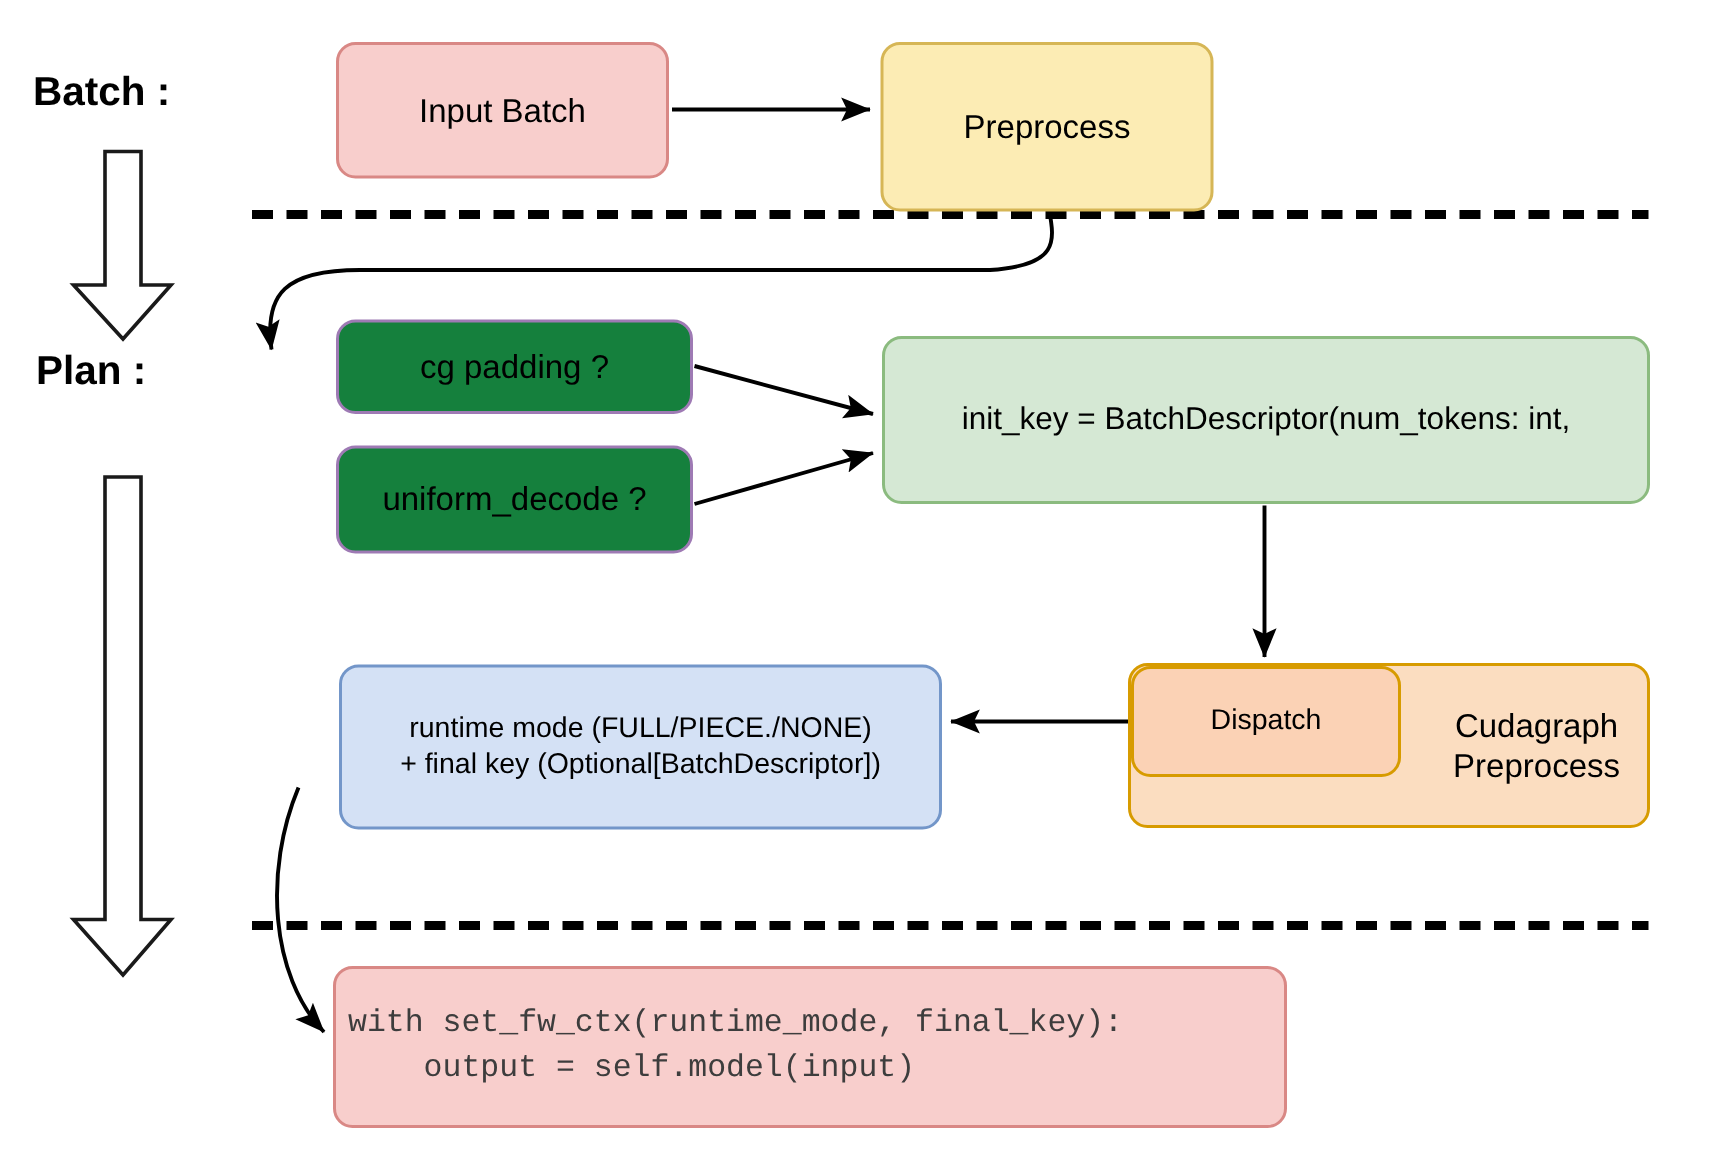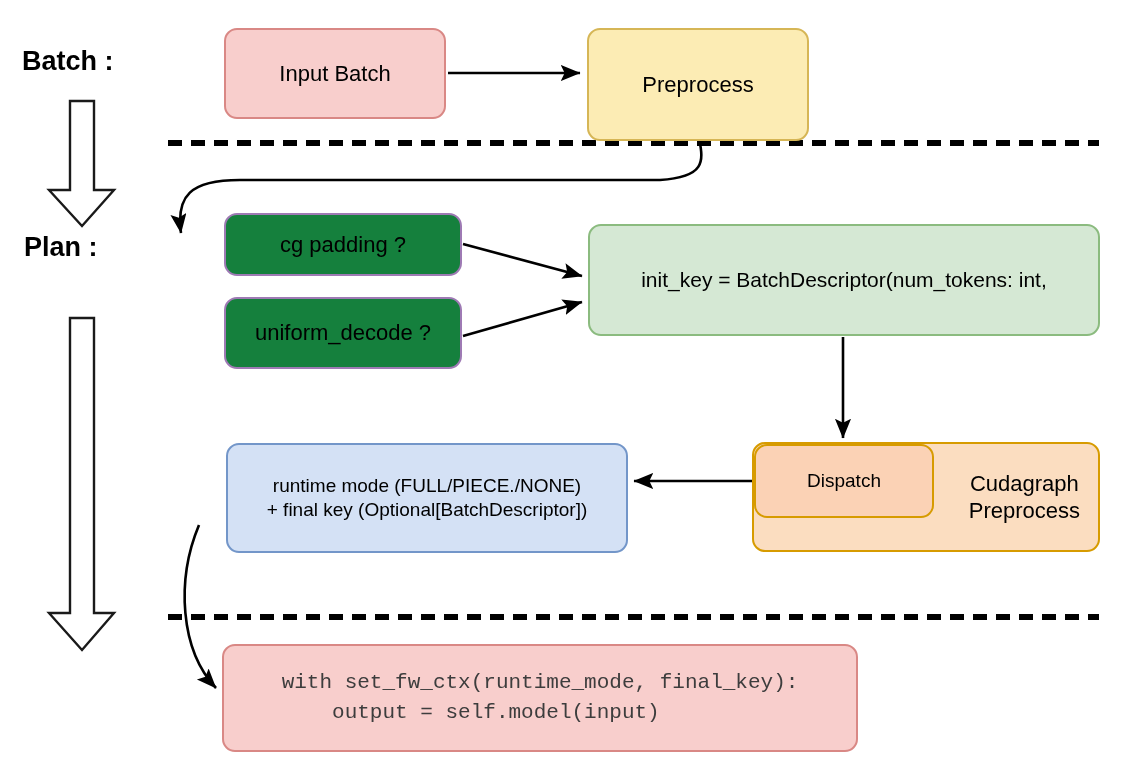--- a/index.html
+++ b/index.html
@@ -59,21 +59,21 @@
   #node-preprocess    { left: 587px; top: 28px;  width: 222px; height: 113px; font-size: 22px; }
   #node-cg-padding    { left: 224px; top: 213px; width: 238px; height: 63px; font-size: 22px; }
   #node-uniform-dec   { left: 224px; top: 297px; width: 238px; height: 72px; font-size: 22px; }
   #node-init-key      { left: 588px; top: 224px; width: 512px; height: 112px; font-size: 21px; }
   #node-cudagraph-disp{ left: 752px; top: 442px; width: 348px; height: 110px; font-size: 22px;
                         align-items: center; justify-content: flex-end; padding-right: 18px; }
   #node-dispatch      { left: 754px; top: 444px; width: 180px; height: 74px; font-size: 19px; }
   #node-runtime-mode  { left: 226px; top: 443px; width: 402px; height: 110px; font-size: 19px; }
   #node-code          { left: 222px; top: 644px; width: 636px; height: 108px;
                         font-family: "Liberation Mono", "DejaVu Sans Mono", monospace;
-                        font-size: 21px; justify-content: center; align-items: center;
+                        font-size: 21px; justify-content: flex-start; align-items: center;
                         padding-left: 8px; text-align: left; color: #3b3b3b; }
   .code-pre {
     margin: 0;
     font-family: "Liberation Mono", "DejaVu Sans Mono", monospace;
     font-size: 21px;
     line-height: 1.45;
     white-space: pre;
     color: #3d3d3d;
   }
   .node-text { display: block; }

